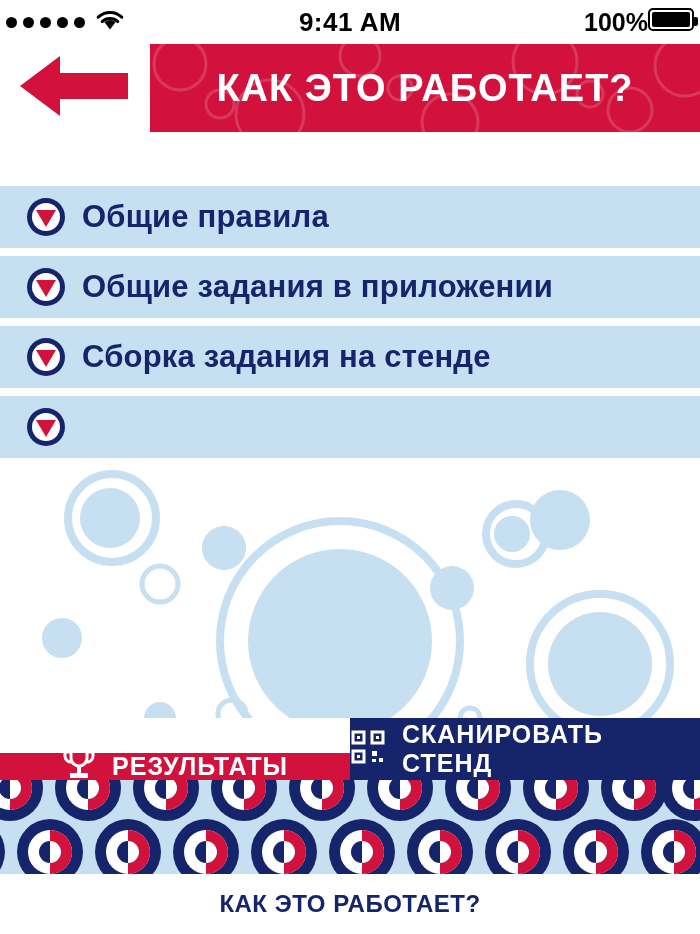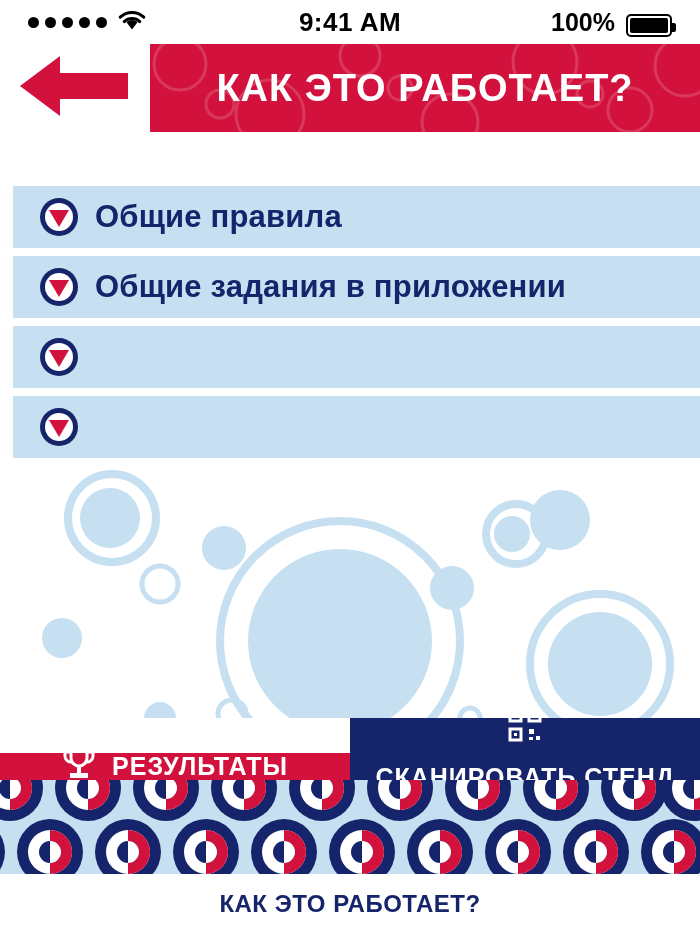--- a/index.html
+++ b/index.html
@@ -22,21 +22,21 @@
     flex-direction: column;
   }
 
   
   .statusbar {
     height: 44px;
     flex: 0 0 44px;
     background: #ffffff;
     display: flex;
     align-items: center;
-    padding: 0 28px;
+    padding: 0 6px;
     box-sizing: border-box;
     color: #000;
   }
   .status-left {
     display: flex;
     align-items: center;
     gap: 10px;
     flex: 1 1 0;
   }
   .dots {
@@ -56,23 +56,23 @@
   }
   .status-center {
     flex: 0 0 auto;
     font-size: 26px;
     font-weight: bold;
     letter-spacing: 0.5px;
   }
   .status-right {
     flex: 1 1 0;
     display: flex;
-    align-items: flex-end;
+    align-items: flex-start;
     justify-content: flex-end;
-    gap: 11px;
+    gap: 0;
   }
   .battery-pct {
     font-size: 25px;
     font-weight: bold;
   }
   .battery {
     position: relative;
     width: 46px;
     height: 23px;
     border: 2px solid #000;
@@ -148,21 +148,20 @@
   }
   .menu-item {
     height: 62px;
     background: #c6dff1;
     display: flex;
     align-items: center;
     padding-left: 26px;
     margin-bottom: 8px;
     cursor: pointer;
     box-sizing: border-box;
-    margin-left: 13px;
   }
   .menu-item .bullet {
     flex: 0 0 auto;
     margin-right: 16px;
     display: flex;
     align-items: center;
   }
   .menu-item .label {
     color: #16256b;
     font-size: 31px;
@@ -197,21 +196,20 @@
     justify-content: center;
     gap: 16px;
     cursor: pointer;
   }
   .action.results {
     background: #d2123c;
     margin-top: 35px;
   }
   .action.scan {
     background: #16256b;
-    flex-direction: column;
   }
   .action .txt {
     color: #ffffff;
     font-size: 25px;
     font-weight: bold;
     letter-spacing: 1px;
     text-transform: uppercase;
   }
 
   
@@ -325,20 +323,21 @@
     </div>
 
     <div class="menu-item">
       <span class="bullet">
         <svg width="40" height="40" viewBox="0 0 40 40">
           <circle cx="20" cy="20" r="19" fill="#16256b"></circle>
           <circle cx="20" cy="20" r="14" fill="#ffffff"></circle>
           <polygon points="10,13 30,13 20,30" fill="#d2123c"></polygon>
         </svg>
       </span>
+      <span class="label">Сборка задания на стенде</span>
     </div>
 
     <div class="menu-item">
       <span class="bullet">
         <svg width="40" height="40" viewBox="0 0 40 40">
           <circle cx="20" cy="20" r="19" fill="#16256b"></circle>
           <circle cx="20" cy="20" r="14" fill="#ffffff"></circle>
           <polygon points="10,13 30,13 20,30" fill="#d2123c"></polygon>
         </svg>
       </span>

